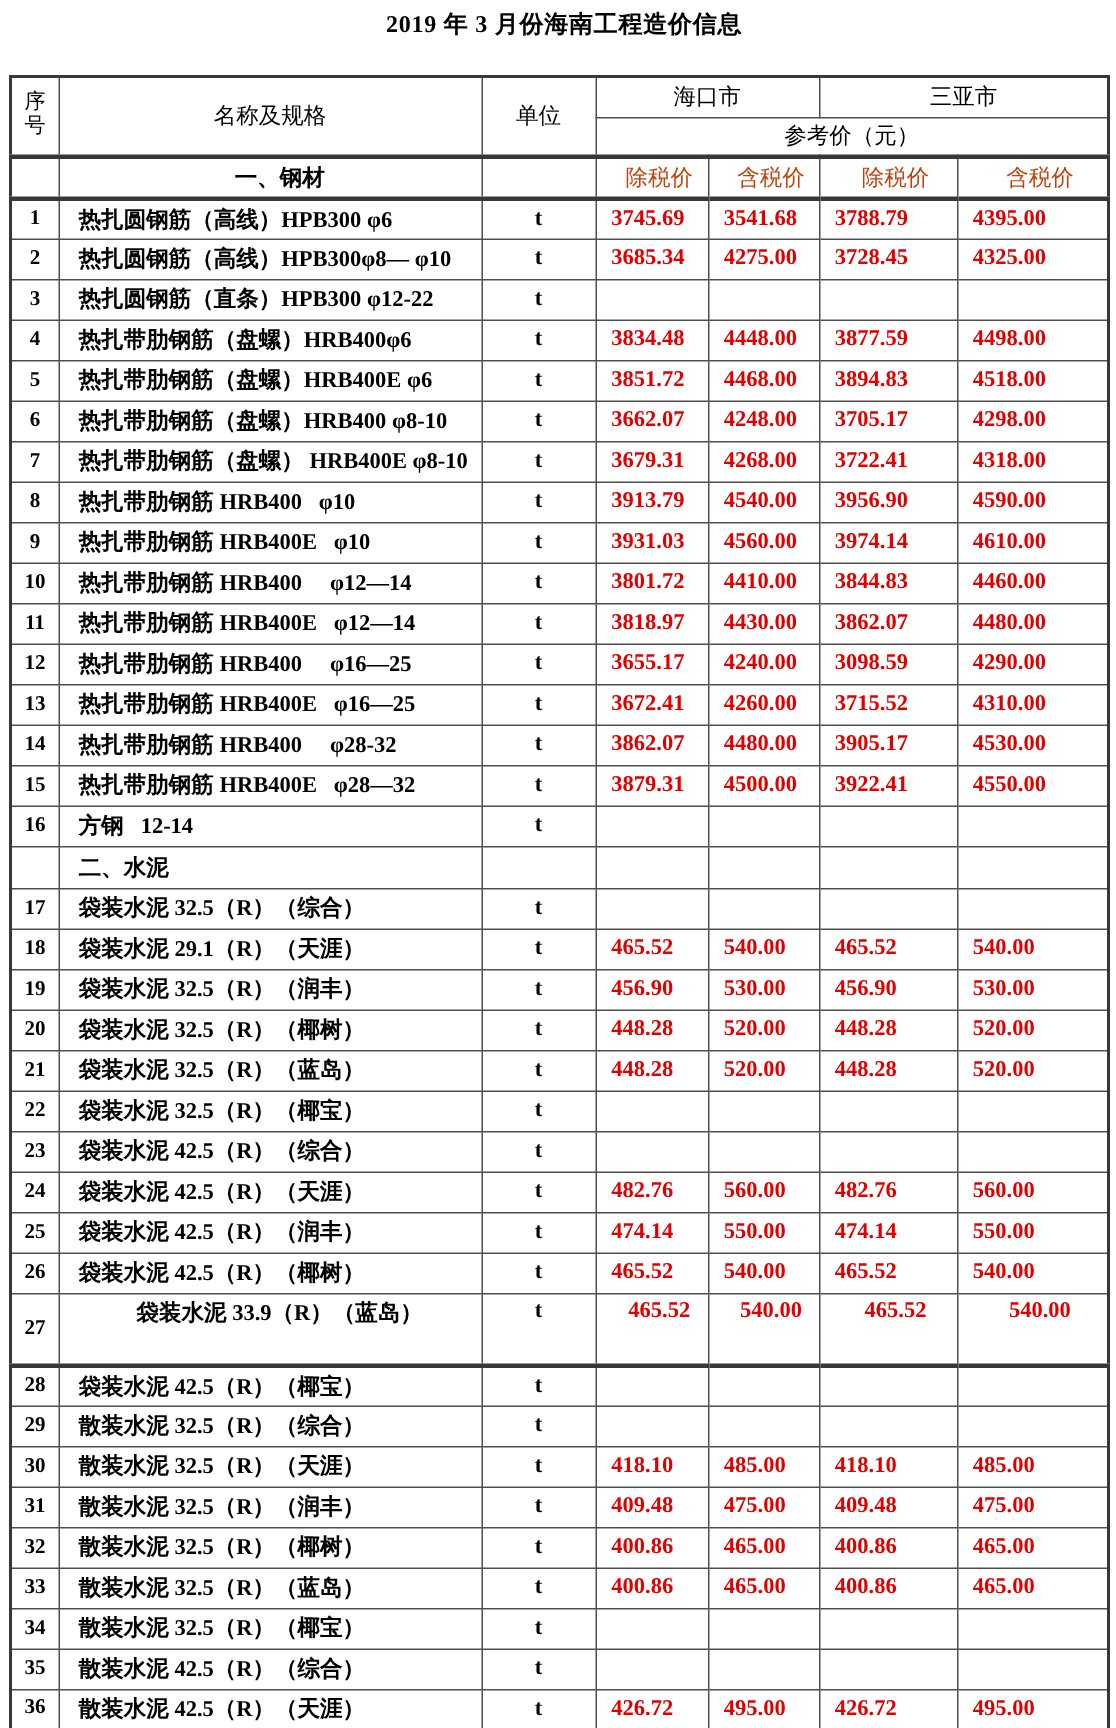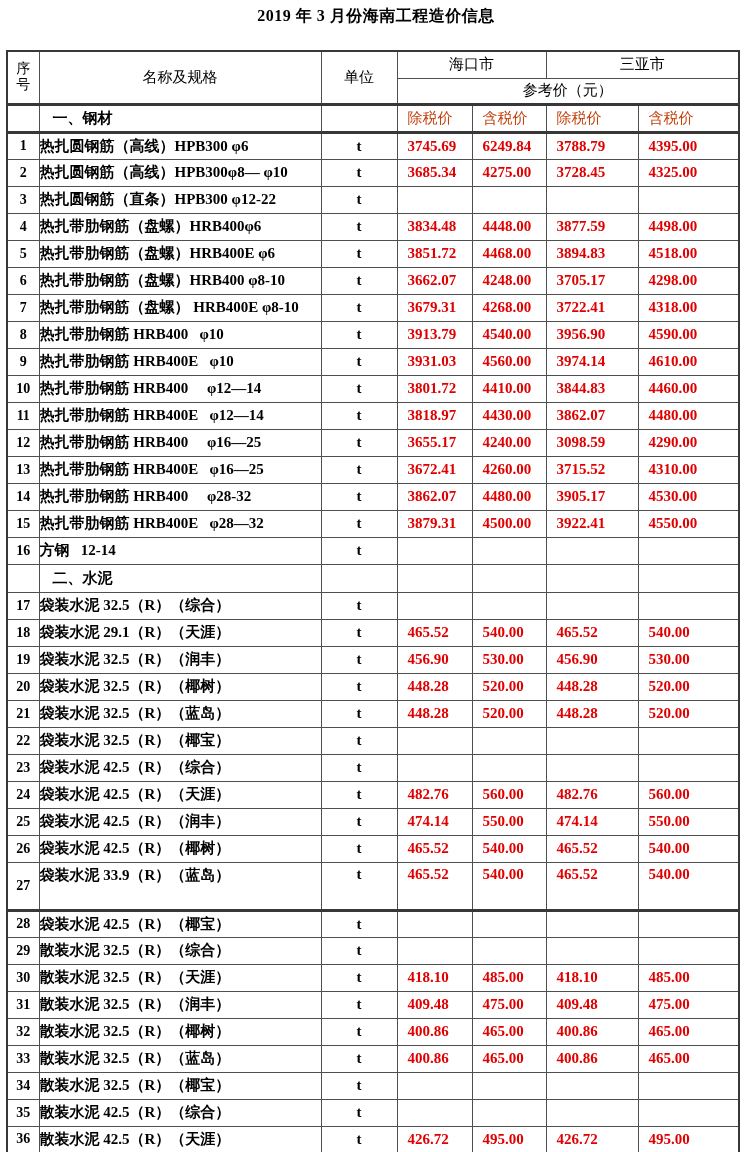--- a/index.html
+++ b/index.html
@@ -13,26 +13,26 @@
   col.c-serial{width:32px;} col.c-name{width:282px;} col.c-unit{width:76px;}
   col.c-p1{width:75px;} col.c-p2{width:74px;} col.c-p3{width:92px;} col.c-p4{width:101px;}
   th,td{border:1.5px solid #4f4f4f;padding:0;font-size:15px;overflow:hidden;}
   thead th{font-weight:normal;text-align:center;}
   tr.hdr1{height:27px;} tr.hdr2{height:26px;}
   th.serial-hd{white-space:pre-line;line-height:1.15;font-size:14px;}
   tr.hdr2 th, th.span2{border-bottom:3px solid #383838;}
   tr.row{height:27px;}
   tr.section-row{height:28px;}
   td.serial{text-align:center;font-weight:bold;font-size:14px;}
-  td.name{text-align:left;font-weight:bold;white-space:pre;}
+  td.name{text-align:left;padding-left:13px;font-weight:bold;white-space:pre;}
   td.unit{text-align:center;font-weight:bold;}
   td.price{text-align:left;padding-left:10px;font-weight:bold;color:#e00000;}
   td.red-label{text-align:left;padding-left:10px;font-weight:normal;color:#c2410c;}
   td.section-label{text-align:left;padding-left:13px;font-weight:bold;white-space:pre;}
-  tr.thick td{border-bottom:3px solid #383838;}
+  tr.thick td{border-bottom:3px solid #383838;text-align:center;}
   tr.tall{height:48px;}
   tr.tall td{vertical-align:top;padding-top:3px;}
   tr.tall td.serial{vertical-align:middle;padding-top:0;margin-left:43px;}
 </style>
 </head>
 <body>
 
 <div class="page">
   <div class="title">2019 年 3 月份海南工程造价信息</div>
 
@@ -67,21 +67,21 @@
           <td class="red-label">除税价</td>
           <td class="red-label">含税价</td>
           <td class="red-label">除税价</td>
           <td class="red-label">含税价</td>
         </tr>
         <tr class="row">
           <td class="serial">1</td>
           <td class="name">热扎圆钢筋（高线）HPB300 φ6</td>
           <td class="unit">t</td>
           <td class="price">3745.69</td>
-          <td class="price">6249.84</td>
+          <td class="price">3541.68</td>
           <td class="price">3788.79</td>
           <td class="price">4395.00</td>
         </tr>
         <tr class="row">
           <td class="serial">2</td>
           <td class="name">热扎圆钢筋（高线）HPB300φ8— φ10</td>
           <td class="unit">t</td>
           <td class="price">3685.34</td>
           <td class="price">4275.00</td>
           <td class="price">3728.45</td>

